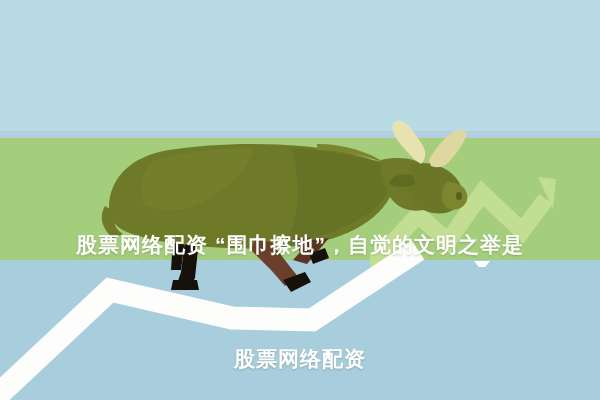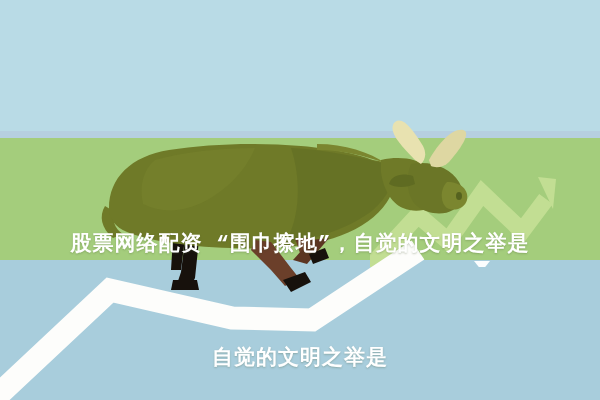--- a/index.html
+++ b/index.html
@@ -1,20 +1,20 @@
 <!DOCTYPE html>
 <html><head>
 <meta charset="utf-8">
 <style>
   html,body{margin:0;padding:0;background:#ffffff;}
   #stage{
     position:relative;
     width:600px;height:400px;
     overflow:hidden;
-    font-family:Liberation Mono, monospace;
+    font-family:Liberation Sans, sans-serif;
     background:#a8cddc;
   }
   
   .sky-top{
     position:absolute;left:0;top:0;width:600px;height:138px;
     background:#b9dbe6;
   }
   .sky-seam{
     position:absolute;left:0;top:131px;width:600px;height:7px;
     background:#b6cfe0;
@@ -131,16 +131,16 @@
   </div>
 
   <div class="chartline">
     <svg width="600" height="170" viewBox="0 0 600 170" xmlns="http://www.w3.org/2000/svg">
       <polyline points="-20,182 110,60 232,88 312,90 418,20" fill="none" stroke="#fdfdfb" stroke-width="23" stroke-linejoin="miter" stroke-linecap="butt"></polyline>
     </svg>
   </div>
 
   <div class="headline">
     <span class="l1">股票网络配资 “围巾擦地”，自觉的文明之举是</span>
-    <span class="l2">自觉的文明之举是</span>
+    <span class="l2">股票网络配资</span>
   </div>
 
 </div>
 
 </body></html>

